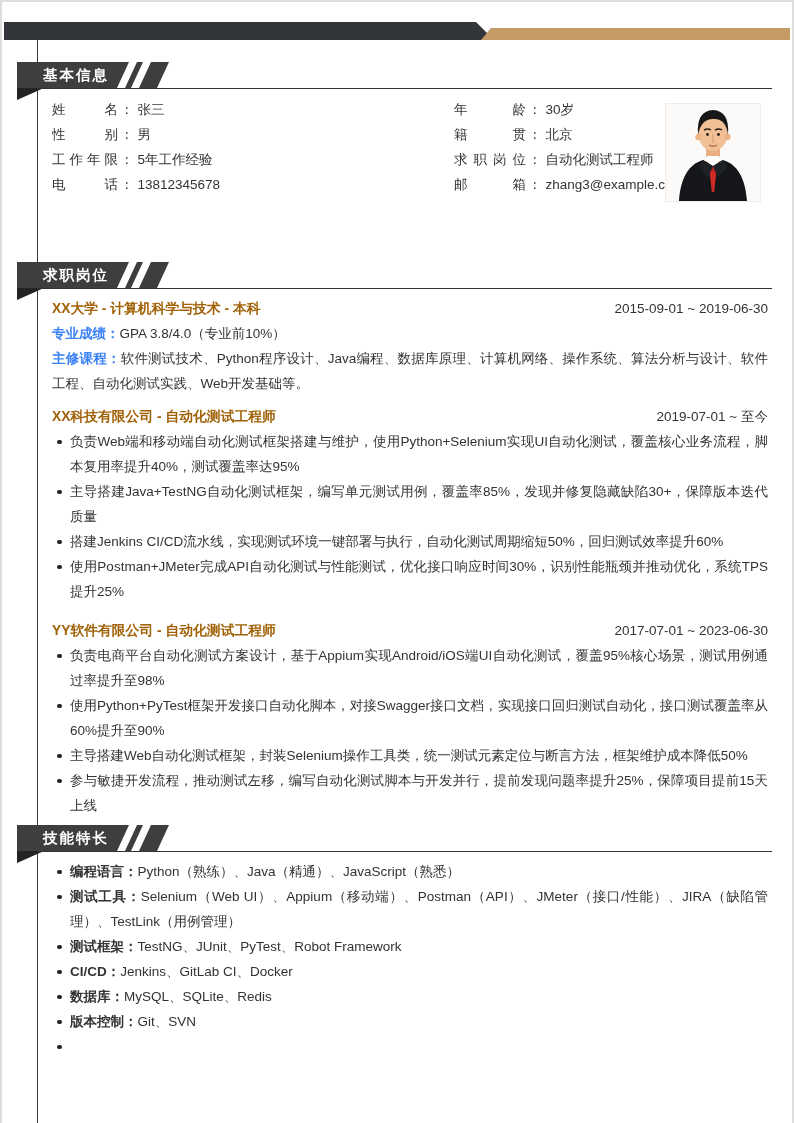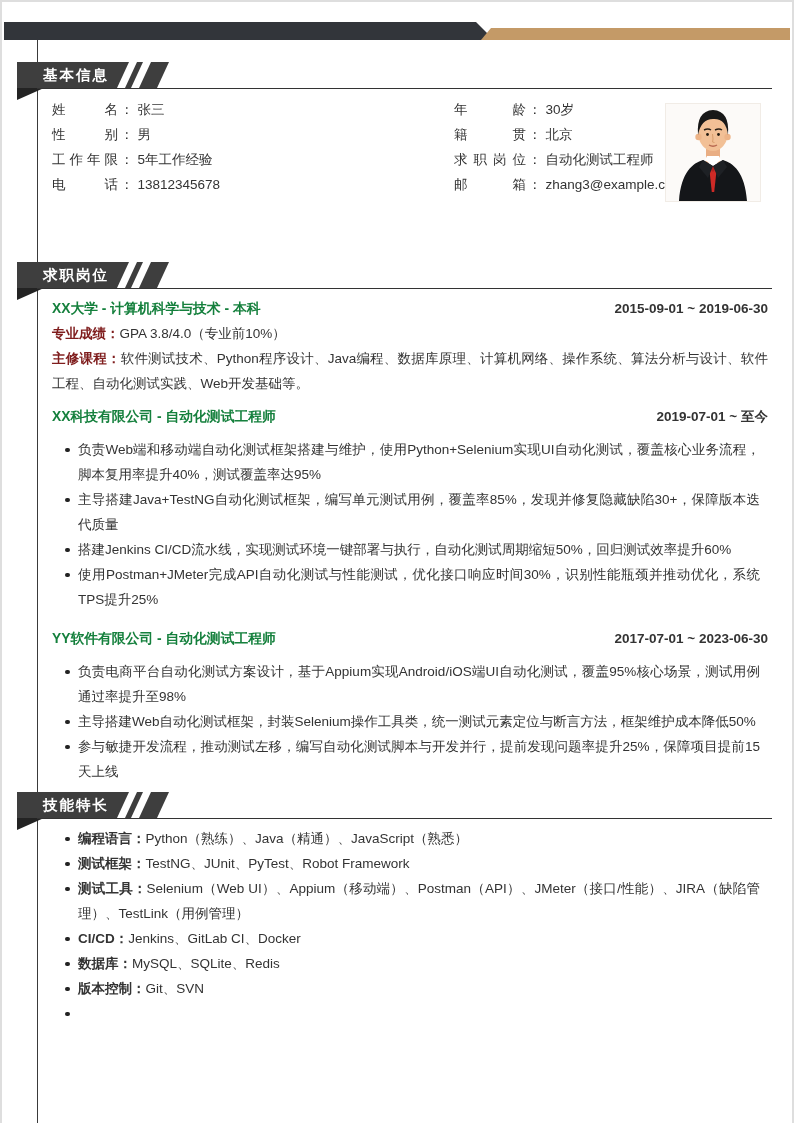--- a/index.html
+++ b/index.html
@@ -31,25 +31,25 @@
   .frow{height:25px;line-height:25px;white-space:nowrap;}
   .flabel{display:inline-block;width:66px;text-align:justify;text-align-last:justify;vertical-align:top;}
   .bcol-right .flabel{width:72px;margin-left:32px;}
   .fcolon{display:inline-block;margin:0 4px 0 2px;}
   .photo{position:absolute;top:6px;right:7px;width:96px;height:99px;background:#fcfaf8;
     border:1px solid #f1ece6;}
   .photo svg{display:block;}
   
   .sec-body{margin-top:8px;}
   .h-row{position:relative;line-height:25px;}
-  .h-title{font-weight:bold;font-size:13.8px;color:#15803d;}
-  .h-date{position:absolute;right:0;top:0;font-weight:bold;color:#333;}
+  .h-title{font-weight:bold;font-size:13.8px;color:#a16207;}
+  .h-date{position:absolute;right:0;top:0;font-weight:normal;color:#333;}
   .t-row{line-height:25px;text-align:justify;}
-  .t-row b{color:#7f1d1d;}
-  ul.bullets{list-style:none;margin:8px;padding:0 0 0 18px;}
+  .t-row b{color:#3b82f6;}
+  ul.bullets{list-style:none;margin:0;padding:0 0 0 18px;}
   ul.bullets li{position:relative;line-height:25px;text-align:justify;}
   ul.bullets li::before{content:'';position:absolute;left:-13px;top:10.5px;width:4.5px;height:4.5px;
     border-radius:50%;background:#222;}
   .job2{margin-top:14px;}
 </style>
 </head>
 <body>
 
 <div class="page">
   <div class="topbar-dark"></div>
@@ -162,42 +162,43 @@
           <li>使用Postman+JMeter完成API自动化测试与性能测试，优化接口响应时间30%，识别性能瓶颈并推动优化，系统TPS提升25%</li>
         </ul>
       </div>
       <div class="job2">
         <div class="h-row">
           <span class="h-title">YY软件有限公司 - 自动化测试工程师</span>
           <span class="h-date">2017-07-01 ~ 2023-06-30</span>
         </div>
         <ul class="bullets">
           <li>负责电商平台自动化测试方案设计，基于Appium实现Android/iOS端UI自动化测试，覆盖95%核心场景，测试用例通过率提升至98%</li>
+          <li>使用Python+PyTest框架开发接口自动化脚本，对接Swagger接口文档，实现接口回归测试自动化，接口测试覆盖率从60%提升至90%</li>
           <li>主导搭建Web自动化测试框架，封装Selenium操作工具类，统一测试元素定位与断言方法，框架维护成本降低50%</li>
           <li>参与敏捷开发流程，推动测试左移，编写自动化测试脚本与开发并行，提前发现问题率提升25%，保障项目提前15天上线</li>
         </ul>
       </div>
     </div>
 
     <div class="sec-head" style="margin-top:7px;">
       <svg width="170" height="40" viewBox="0 0 170 40">
         <polygon points="0,0 112,0 100,26 0,26" fill="#3e3e3e"></polygon>
         <polygon points="120,0 126,0 114,26 108,26" fill="#3e3e3e"></polygon>
         <polygon points="134,0 152,0 140,26 122,26" fill="#3e3e3e"></polygon>
         <polygon points="0,26 27,26 0,38" fill="#232323"></polygon>
       </svg>
       <span class="sec-title">技能特长</span>
       <div class="rule"></div>
     </div>
 
     <div class="sec-body">
       <ul class="bullets">
         <li><b>编程语言：</b><span>Python（熟练）、Java（精通）、JavaScript（熟悉）</span></li>
+        <li><b>测试工具：</b><span>Selenium（Web UI）、Appium（移动端）、Postman（API）、JMeter（接口/性能）、JIRA（缺陷管理）、TestLink（用例管理）</span></li>
         <li><b>测试框架：</b><span>TestNG、JUnit、PyTest、Robot Framework</span></li>
-        <li><b>测试工具：</b><span>Selenium（Web UI）、Appium（移动端）、Postman（API）、JMeter（接口/性能）、JIRA（缺陷管理）、TestLink（用例管理）</span></li>
         <li><b>CI/CD：</b><span>Jenkins、GitLab CI、Docker</span></li>
         <li><b>数据库：</b><span>MySQL、SQLite、Redis</span></li>
         <li><b>版本控制：</b><span>Git、SVN</span></li>
         <li></li>
       </ul>
 
     </div>
 
   </div>
 </div>

